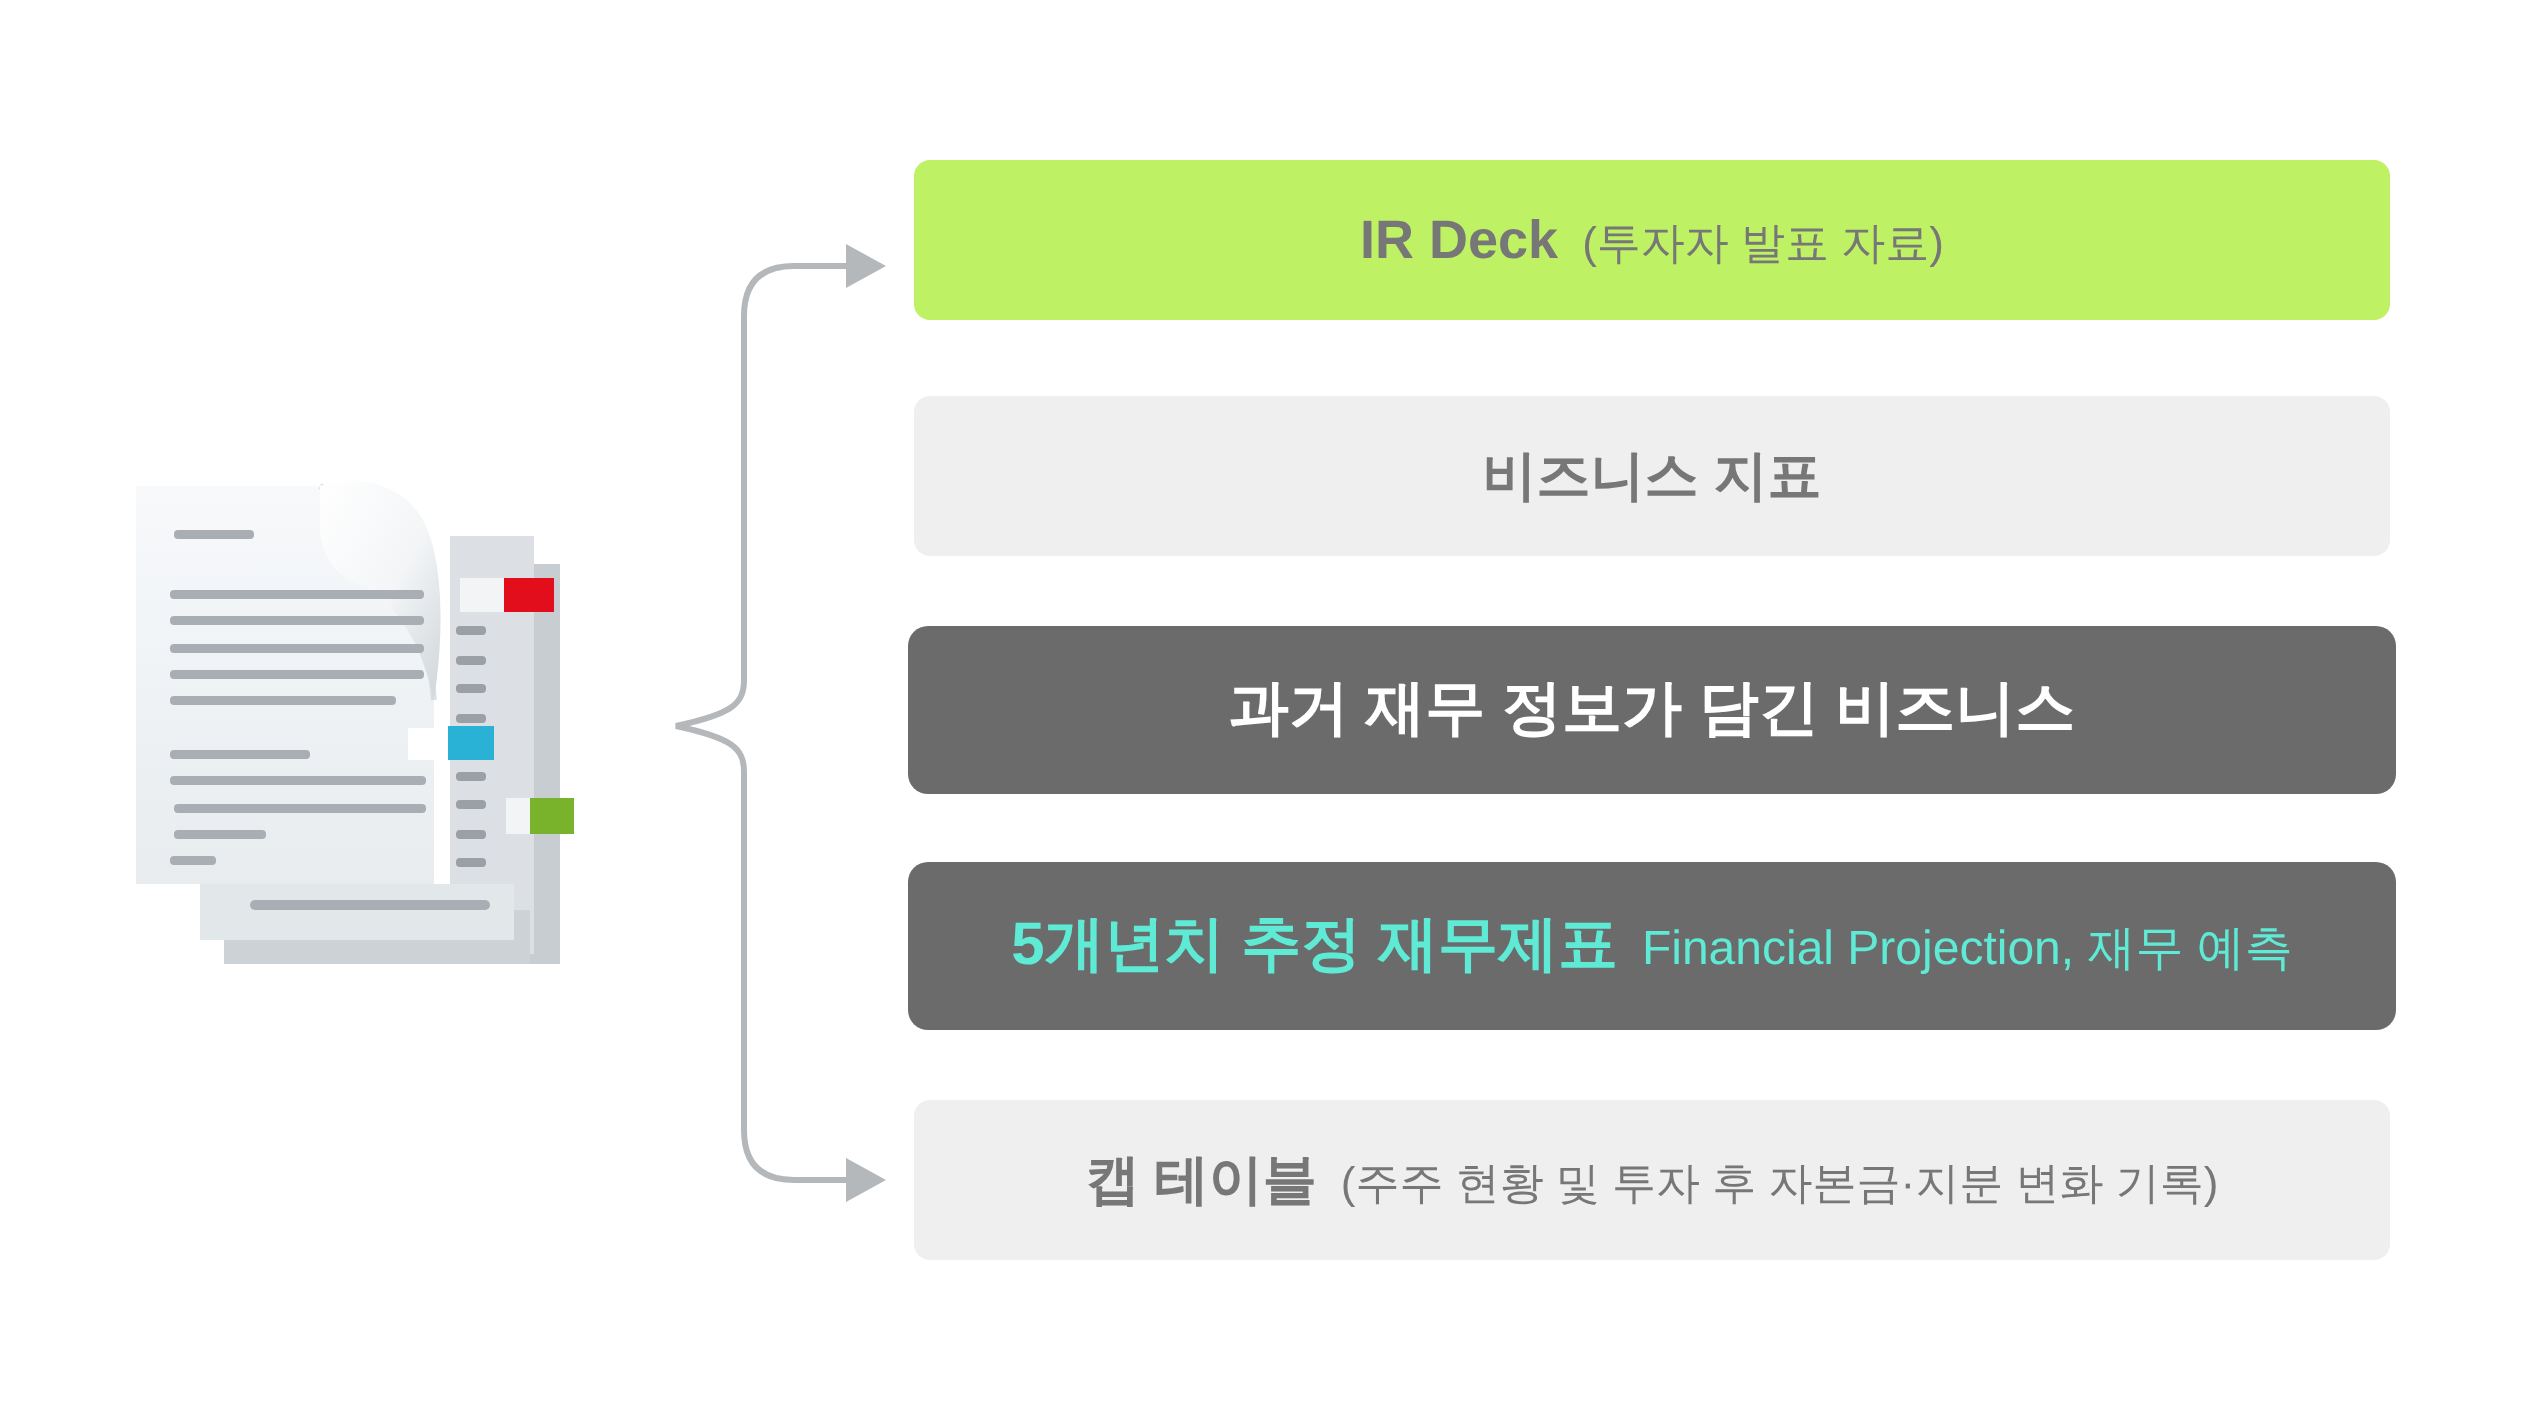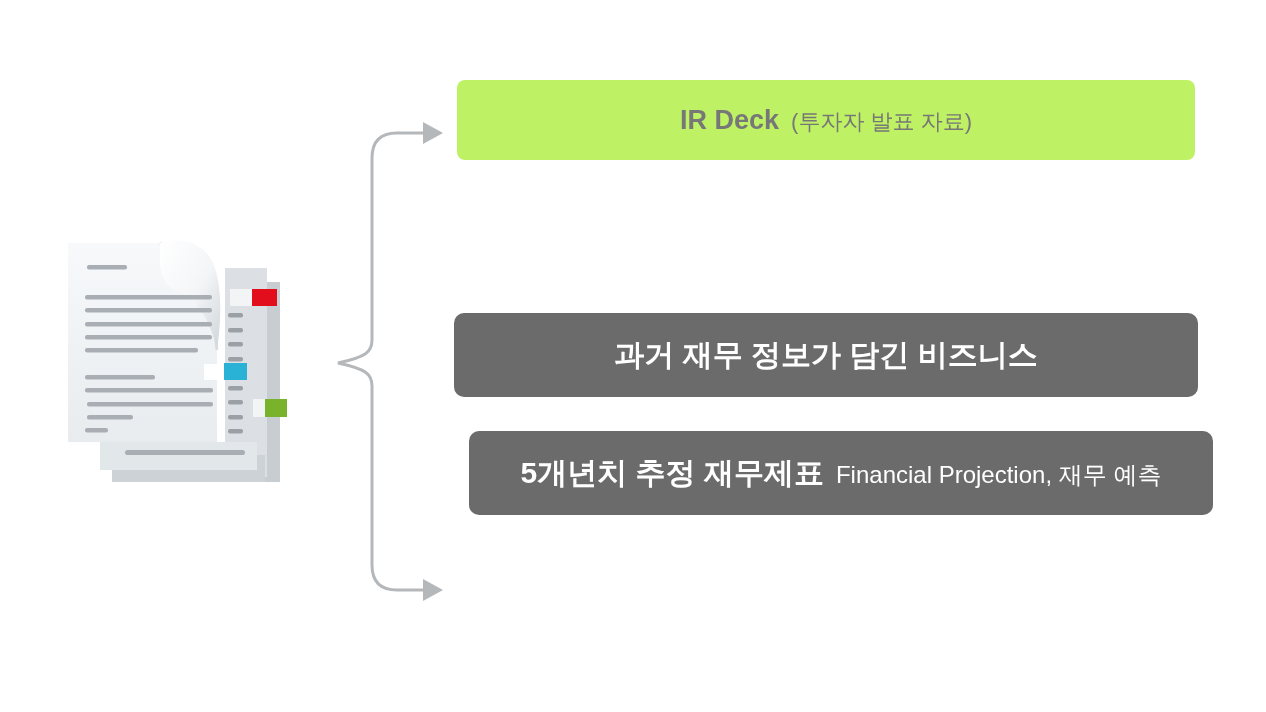--- a/index.html
+++ b/index.html
@@ -98,23 +98,29 @@
   <svg class="connector" viewBox="0 0 120 515" xmlns="http://www.w3.org/2000/svg">
     <path fill="none" stroke-width="3" d="M94,35 L67,35 Q42,35 42,60 L42,242 C42,254 36,259 8,265 C36,271 42,276 42,288 L42,467 Q42,492 67,492 L94,492" stroke="#b5b8ba"></path>
     <polygon points="93,24 113,35 93,46" fill="#b5b8ba"></polygon>
     <polygon points="93,481 113,492 93,503" fill="#b5b8ba"></polygon>
   </svg>
 
   <div id="bar-0" class="bar light" style="background-color: #bef264; color: rgb(119, 119, 119);">
     <span class="bar-title">IR Deck</span><span class="bar-sub">(투자자 발표 자료)</span>
   </div>
 
+  <div id="bar-1" class="bar light" style="background-color: rgb(239, 239, 239); color: rgb(119, 119, 119);">
+    <span class="bar-title">비즈니스 지표</span><span class="bar-sub"></span>
+  </div>
 
   <div id="bar-2" class="bar dark" style="background-color: rgb(107, 107, 107); color: rgb(255, 255, 255);">
     <span class="bar-title">과거 재무 정보가 담긴 비즈니스</span><span class="bar-sub"></span>
   </div>
 
-  <div id="bar-3" class="bar dark" style="background-color: rgb(107, 107, 107); color: #ffffff; margin-left: 15px;">
+  <div id="bar-3" class="bar dark" style="background-color: rgb(107, 107, 107); color: #5eead4;">
     <span class="bar-title">5개년치 추정 재무제표</span><span class="bar-sub">Financial Projection, 재무 예측</span>
   </div>
 
+  <div id="bar-4" class="bar light" style="background-color: rgb(239, 239, 239); color: rgb(119, 119, 119);">
+    <span class="bar-title">캡 테이블</span><span class="bar-sub">(주주 현황 및 투자 후 자본금·지분 변화 기록)</span>
+  </div>
 
 </div>
 
 </body></html>

